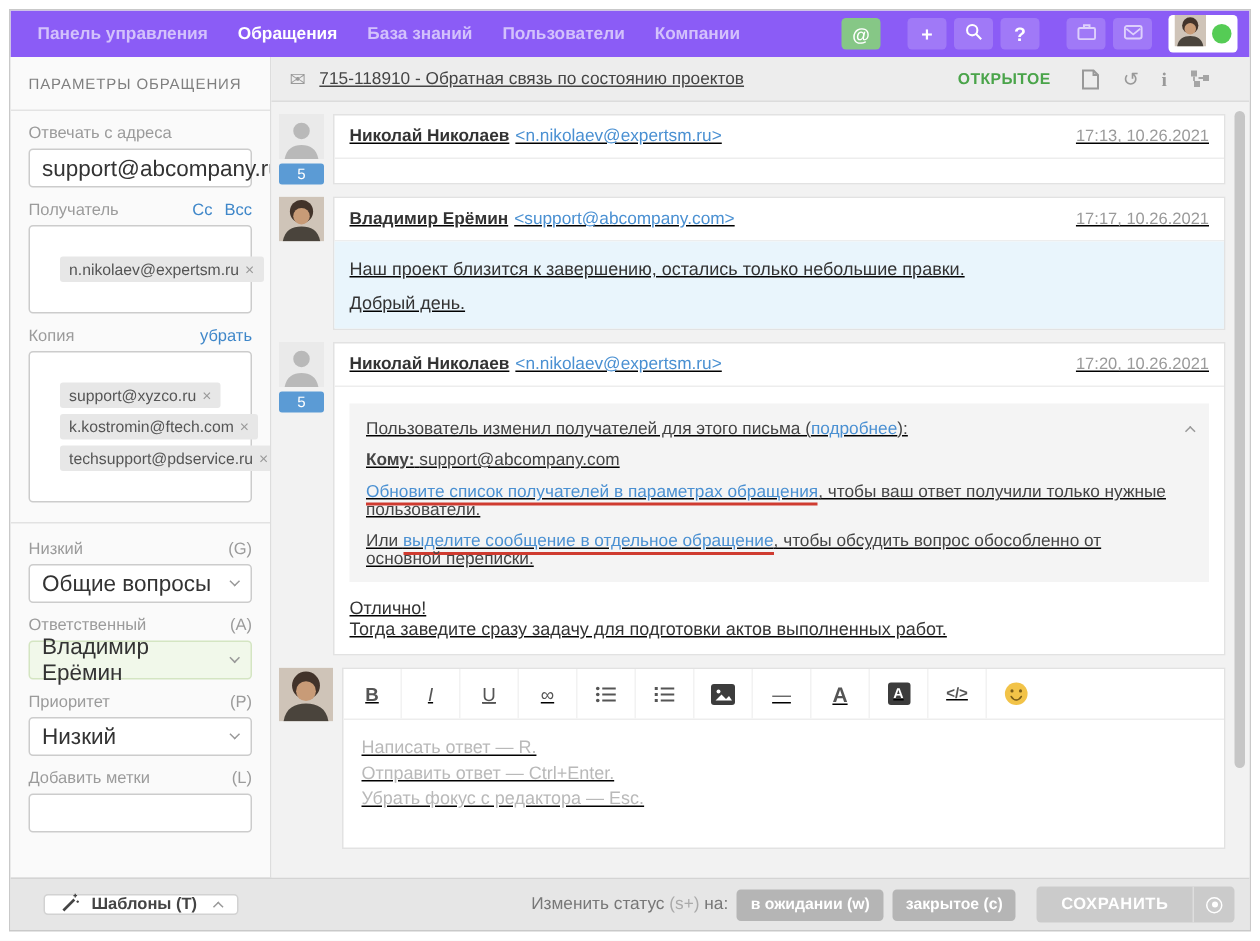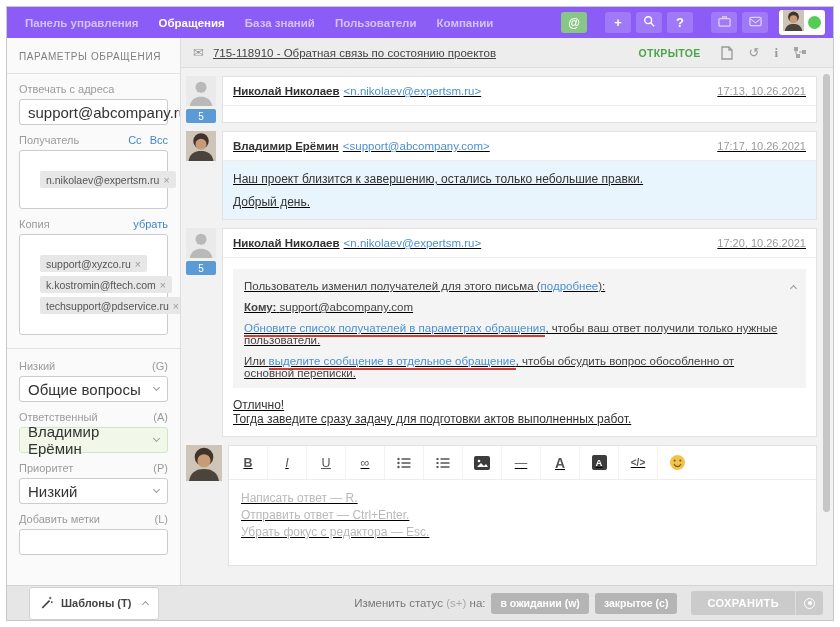--- a/index.html
+++ b/index.html
@@ -78,21 +78,21 @@
   .hlbox { background:#3c3c3c; color:#fff; width:15px; height:15px; border-radius:2px; font-size:9.5px; font-weight:bold; display:flex; align-items:center; justify-content:center; }
   .editor-text { padding:10px 12px; font-size:12px; color:#b9b9b9; line-height:17px; min-height:85px; cursor:text; }
 
   
   .scrollbar { position:absolute; right:2px; top:34px; bottom:4px; width:8px; }
   .scroll-thumb { position:absolute; top:2px; height:86%; width:7px; background:#c6c6c6; border-radius:4px; }
 
   
   .bottombar { height:35px; flex-shrink:0; background:#e6e6e6; border-top:1px solid #d4d4d4; display:flex; align-items:center; padding:0 10px; gap:12px; font-size:11.5px; color:#666; }
   .opt-toggle { display:flex; align-items:center; gap:7px; cursor:pointer; padding-left:6px; }
-  .tmpl-btn { background:#fff; border:1px solid #d2d2d2; border-radius:3px; height:33px; display:flex; align-items:center; gap:8px; padding:0 10px; color:#444; font-weight:bold; font-size:11px; cursor:pointer; margin-left:12px; }
+  .tmpl-btn { background:#fff; border:1px solid #d2d2d2; border-radius:3px; height:14px; display:flex; align-items:center; gap:8px; padding:0 10px; color:#444; font-weight:bold; font-size:11px; cursor:pointer; margin-left:12px; }
   .status-zone { margin-left:auto; display:flex; align-items:center; gap:6px; }
   .status-lbl { color:#777; }
   .status-lbl .lt { color:#aaa; }
   .sbtn { background:#b5b5b5; color:#fff; border-radius:3px; font-size:10.5px; font-weight:bold; padding:4.5px 9px; cursor:pointer; }
   .save-btn { background:#cbcbcb; color:#fff; font-weight:bold; font-size:11px; letter-spacing:.4px; border-radius:3px; display:flex; align-items:stretch; cursor:pointer; margin-left:8px; }
   .save-btn .txt { padding:6px 16px; }
   .save-btn .circ-seg { border-left:1px solid #dedede; display:flex; align-items:center; padding:0 8px; }
   .ring { width:11px; height:11px; border:1.5px solid #fff; border-radius:50%; display:flex; align-items:center; justify-content:center; }
   .ring i { width:4px; height:4px; background:#fff; border-radius:50%; }
 </style>

